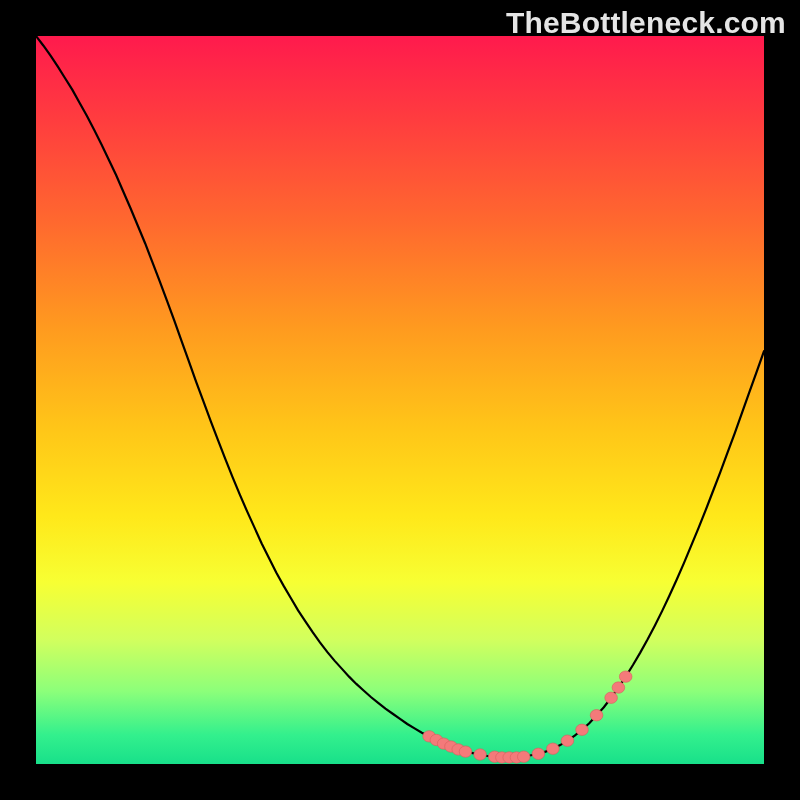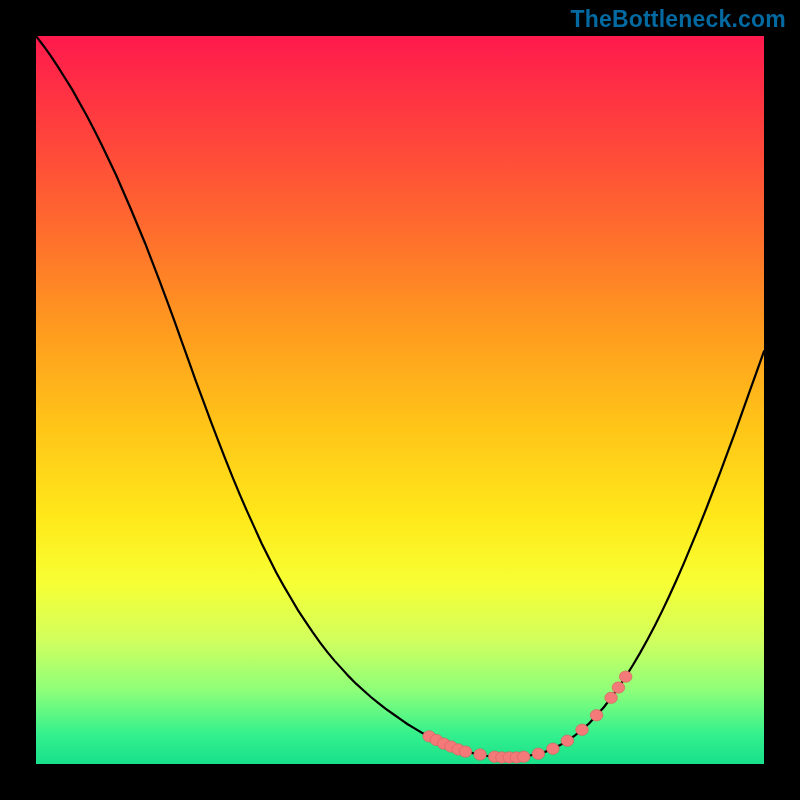--- a/index.html
+++ b/index.html
@@ -3,23 +3,23 @@
 <meta charset="utf-8">
 <style>
   * { margin: 0; padding: 0; box-sizing: border-box; }
   html, body { width: 800px; height: 800px; overflow: hidden; background: #000; }
   .wrapper { position: relative; width: 800px; height: 800px; background: #000; }
   .watermark {
     position: absolute;
     top: 6px;
     right: 14px;
     font-family: Arial, Helvetica, sans-serif;
-    font-size: 23px;
+    font-size: 30px;
     font-weight: 600;
-    color: #0369a1;
+    color: #e5e5e5;
     letter-spacing: 0.2px;
     z-index: 10;
   }
   .plot-outer {
     position: absolute;
     top: 30px;
     left: 30px;
     width: 740px;
     height: 740px;
     background: #000;

